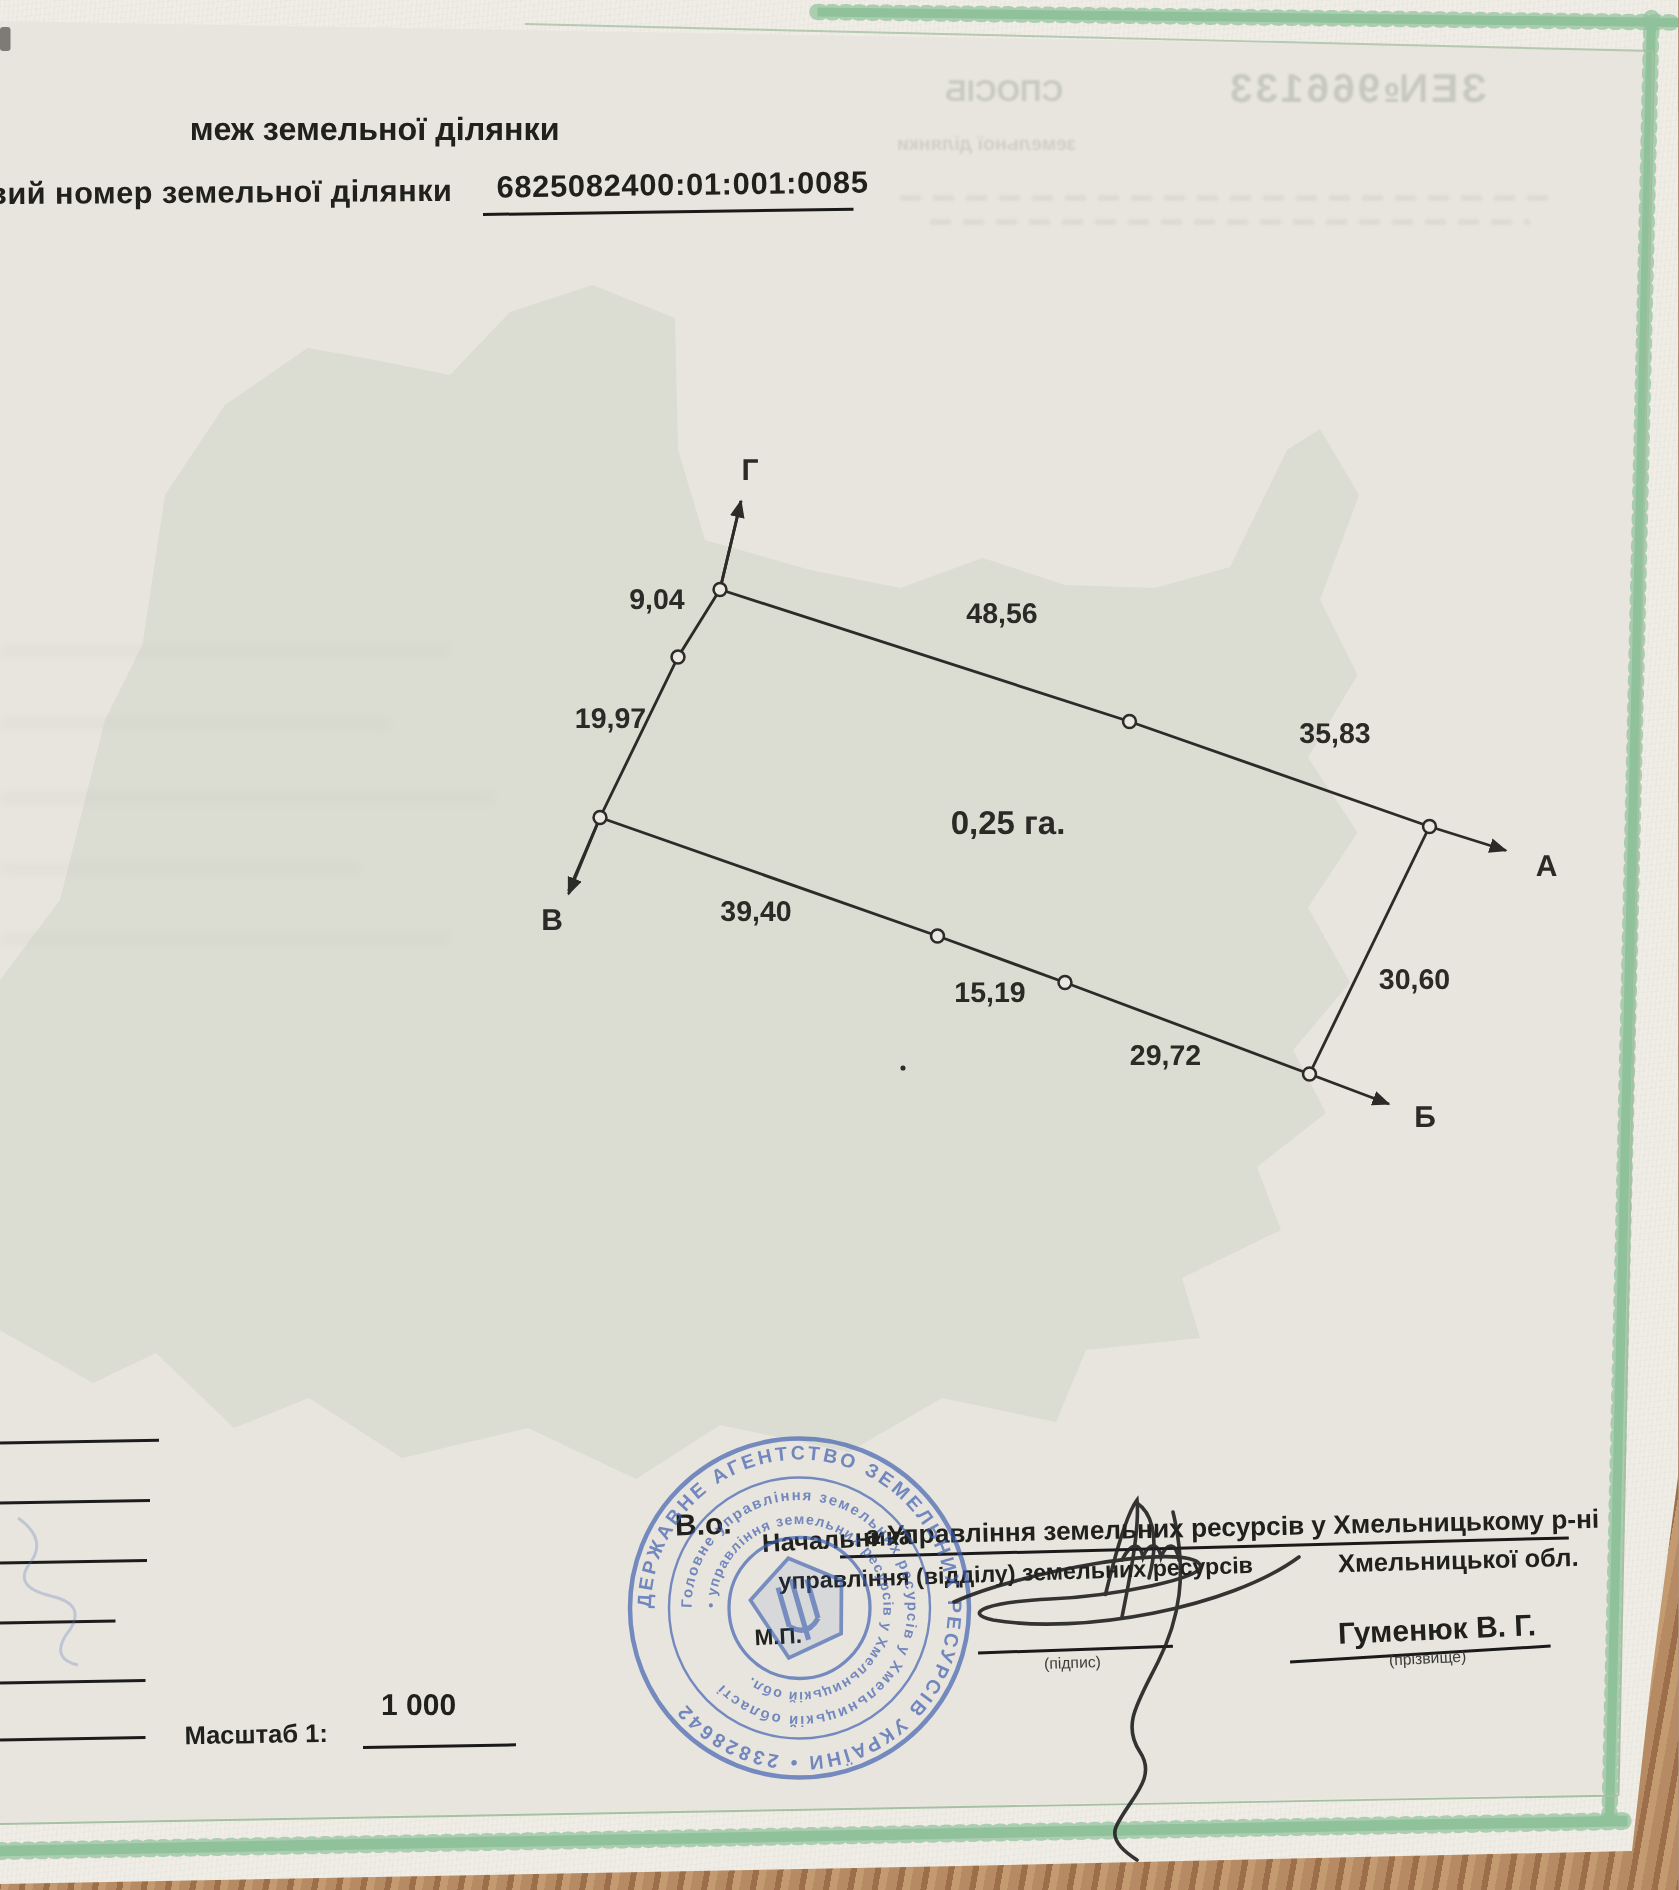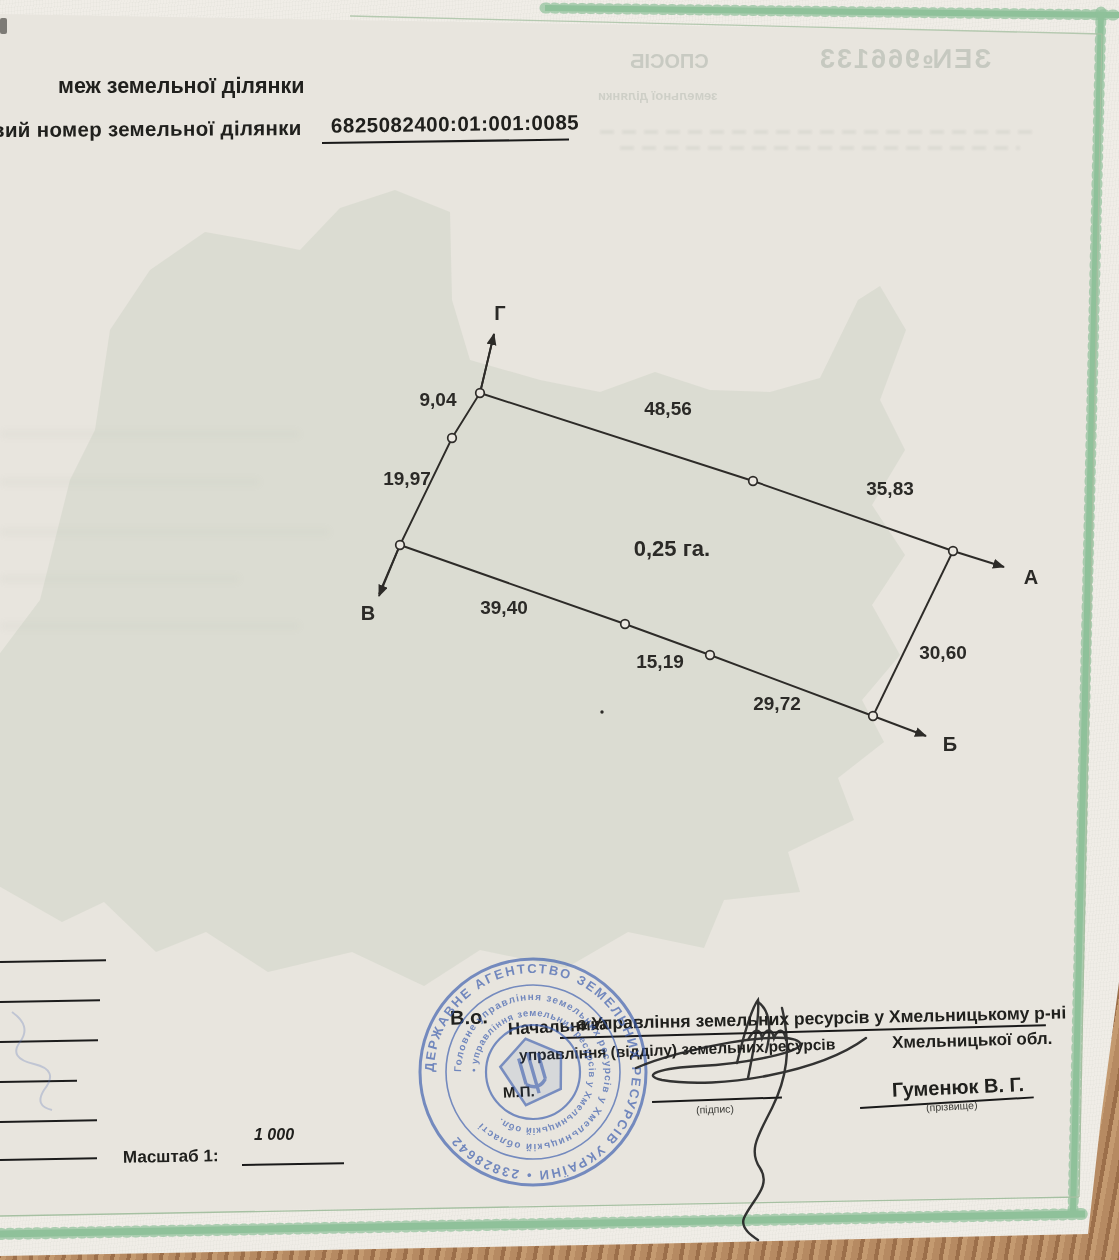--- a/index.html
+++ b/index.html
@@ -14,41 +14,41 @@
       repeating-linear-gradient(96deg,rgba(150,160,145,.05) 0 1px,transparent 1px 3px),
       repeating-linear-gradient(174deg,rgba(150,160,145,.04) 0 1px,transparent 1px 4px),
       #f0ede7;
     clip-path:polygon(0 0,1119px 0,1119px 982px,1101px 1118px,1088px 1234px,640px 1244px,0 1256px);}
   #inner-tint{position:absolute;inset:0;background:#e8e5de;
     clip-path:polygon(0 14px,1100px 33px,1078px 1196px,0 1215px);}
   .abs{position:absolute;}
   .ink{color:#20201d;}
   
   #title{left:63px;top:36px;width:300px;text-align:center;font-size:27px;font-weight:700;letter-spacing:4px;}
-  #subtitle{left:58px;top:74px;width:315px;text-align:left;font-size:21.5px;font-weight:700;}
+  #subtitle{left:58px;top:74px;width:315px;text-align:right;font-size:21.5px;font-weight:700;}
   #cad-label{left:-8px;top:117px;font-size:20.5px;font-weight:700;letter-spacing:.3px;transform:rotate(-.4deg);}
   #cad-number{left:331px;top:112px;font-size:20.5px;font-weight:700;letter-spacing:.5px;transform:rotate(-.8deg);}
   .uline{background:#19191六6;height:2px;background:#1a1a1a;transform-origin:left top;}
   #cad-uline{left:322px;top:142px;width:247px;transform:rotate(-.8deg);}
   
   #acting{left:450px;top:1006px;font-size:20px;font-weight:700;transform:rotate(-2deg);}
   #position{left:508px;top:1017px;font-size:17px;font-weight:700;transform:rotate(-3deg);}
   #dept-typed{left:577px;top:1008px;font-size:17.5px;font-weight:700;transform:rotate(-1.3deg);white-space:nowrap;}
   #dept-uline{left:560px;top:1037px;width:486px;transform:rotate(-1.5deg);}
   #dept-printed{left:519px;top:1041px;font-size:15.5px;font-weight:700;transform:rotate(-2deg);white-space:nowrap;}
   #region{left:892px;top:1031px;font-size:17px;font-weight:700;transform:rotate(-1.5deg);white-space:nowrap;}
   #sig-uline{left:652px;top:1101px;width:130px;height:1.7px;transform:rotate(-2deg);}
   #sig-caption{left:696px;top:1103px;font-size:10.5px;color:#3c3c38;transform:rotate(-2deg);}
   #surname{left:892px;top:1076px;font-size:20px;font-weight:700;transform:rotate(-2.5deg);white-space:nowrap;}
   #surname-uline{left:860px;top:1107px;width:174px;transform:rotate(-3.5deg);}
   #surname-caption{left:926px;top:1100px;font-size:10.5px;color:#3c3c38;transform:rotate(-3deg);}
   #mp{left:503px;top:1083px;font-size:15px;font-weight:700;transform:rotate(-3deg);}
   
   #scale-label{left:123px;top:1147px;font-size:17px;font-weight:700;transform:rotate(-1deg);}
-  #scale-value{left:254px;top:1126px;font-size:16px;font-weight:700;font-style:italic;}
+  #scale-value{left:254px;top:1126px;font-size:20px;font-weight:700;}
   #scale-uline{left:242px;top:1164px;width:102px;transform:rotate(-1deg);}
   
   .form-line{left:0;height:1.8px;background:#1c1c1c;transform-origin:left top;transform:rotate(-1deg);}
   
   .bleed{color:#99a399;transform:scaleX(-1);filter:blur(.6px);white-space:nowrap;font-weight:700;}
   #bleed-word{left:630px;top:50px;font-size:20px;opacity:.4;}
   #bleed-serial{left:818px;top:44px;font-size:27px;letter-spacing:2px;opacity:.42;}
   #bleed-line{left:598px;top:88px;font-size:13px;opacity:.32;}
   .ghost-row{background:repeating-linear-gradient(90deg,#8d978c 0 14px,transparent 14px 22px);opacity:.12;filter:blur(1px);}
   .ghost-blob{background:#8d978c;opacity:.06;filter:blur(3px);border-radius:4px;}

